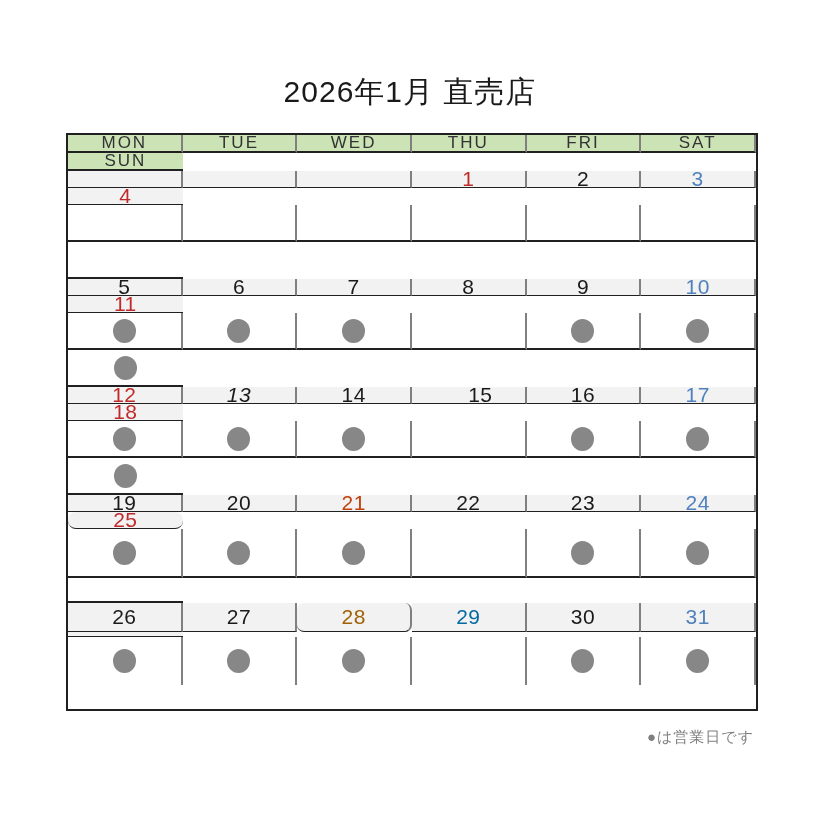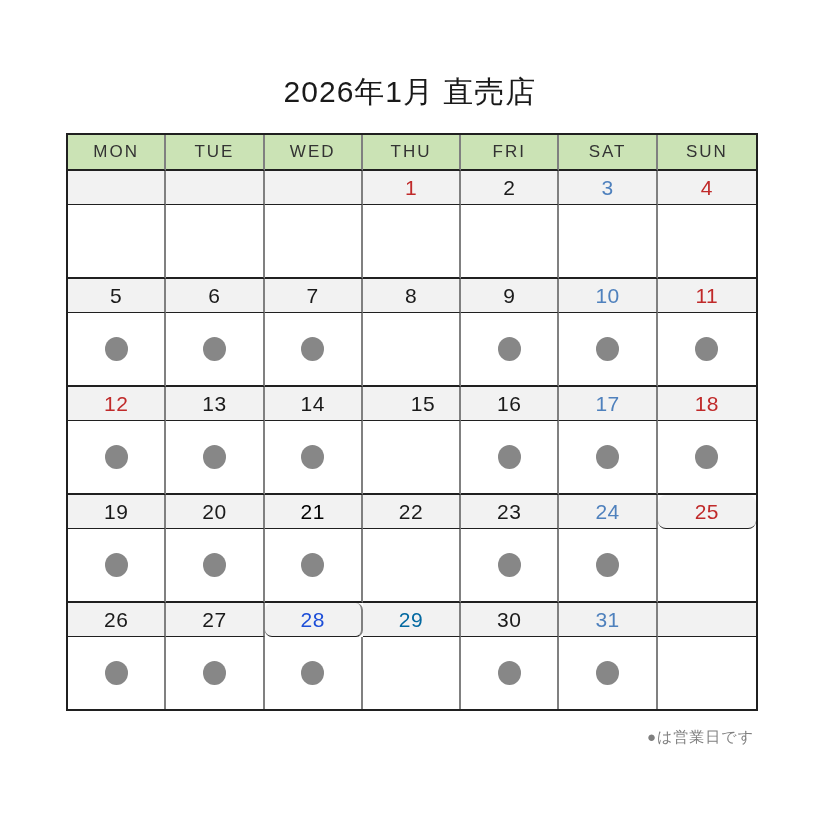--- a/index.html
+++ b/index.html
@@ -28,21 +28,21 @@
     left: 66px;
     top: 133px;
     width: 692px;
     border: 2px solid var(--h-line, #202020);
     display: flex;
     flex-direction: column;
     background: #ffffff;
   }
   .row {
     display: grid;
-    grid-template-columns: repeat(7, 1fr);
+    grid-template-columns: repeat(6, 1fr);
   }
   .cell {
     display: flex;
     align-items: center;
     justify-content: center;
     overflow: hidden;
   }
   .cell:not(:last-child) { border-right: 2px solid var(--v-line, #808080); }
   .row-header { height: 36px; }
   .row-header .cell {
@@ -142,21 +142,21 @@
         </div>
         <div class="cell">
           <span class="dot"></span>
         </div>
         <div class="cell">
           <span class="dot"></span>
         </div>
       </div>
       <div class="row row-date">
         <div class="cell" style="color: rgb(192, 42, 42);">12</div>
-        <div class="cell" style="color: rgb(26, 26, 26);">13</div>
+        <div class="cell" style="color: rgb(26, 26, 26); font-style: italic;">13</div>
         <div class="cell" style="color: rgb(26, 26, 26);">14</div>
         <div class="cell" style="color: rgb(26, 26, 26); padding-left: 24px;">15</div>
         <div class="cell" style="color: rgb(26, 26, 26);">16</div>
         <div class="cell" style="color: rgb(79, 129, 189);">17</div>
         <div class="cell" style="color: rgb(192, 42, 42);">18</div>
       </div>
       <div class="row row-dot">
         <div class="cell">
           <span class="dot"></span>
         </div>
@@ -173,21 +173,21 @@
         <div class="cell">
           <span class="dot"></span>
         </div>
         <div class="cell">
           <span class="dot"></span>
         </div>
       </div>
       <div class="row row-date">
         <div class="cell" style="color: rgb(26, 26, 26);">19</div>
         <div class="cell" style="color: rgb(26, 26, 26);">20</div>
-        <div class="cell" style="color: #000000;">21</div>
+        <div class="cell" style="color: #c2410c;">21</div>
         <div class="cell" style="color: rgb(26, 26, 26);">22</div>
         <div class="cell" style="color: rgb(26, 26, 26);">23</div>
         <div class="cell" style="color: rgb(79, 129, 189);">24</div>
         <div class="cell" style="color: rgb(192, 42, 42); border-radius: 8px;">25</div>
       </div>
       <div class="row row-dot">
         <div class="cell">
           <span class="dot"></span>
         </div>
         <div class="cell">
@@ -201,21 +201,21 @@
           <span class="dot"></span>
         </div>
         <div class="cell">
           <span class="dot"></span>
         </div>
         <div class="cell"></div>
       </div>
       <div class="row row-date">
         <div class="cell" style="color: rgb(26, 26, 26);">26</div>
         <div class="cell" style="color: rgb(26, 26, 26);">27</div>
-        <div class="cell" style="color: #1d4ed8; border-radius: 7px;">28</div>
+        <div class="cell" style="color: #a16207; border-radius: 7px;">28</div>
         <div class="cell" style="color: #0369a1;">29</div>
         <div class="cell" style="color: rgb(26, 26, 26);">30</div>
         <div class="cell" style="color: rgb(79, 129, 189);">31</div>
         <div class="cell" style="color: rgb(26, 26, 26);"></div>
       </div>
       <div class="row row-dot">
         <div class="cell">
           <span class="dot"></span>
         </div>
         <div class="cell">

